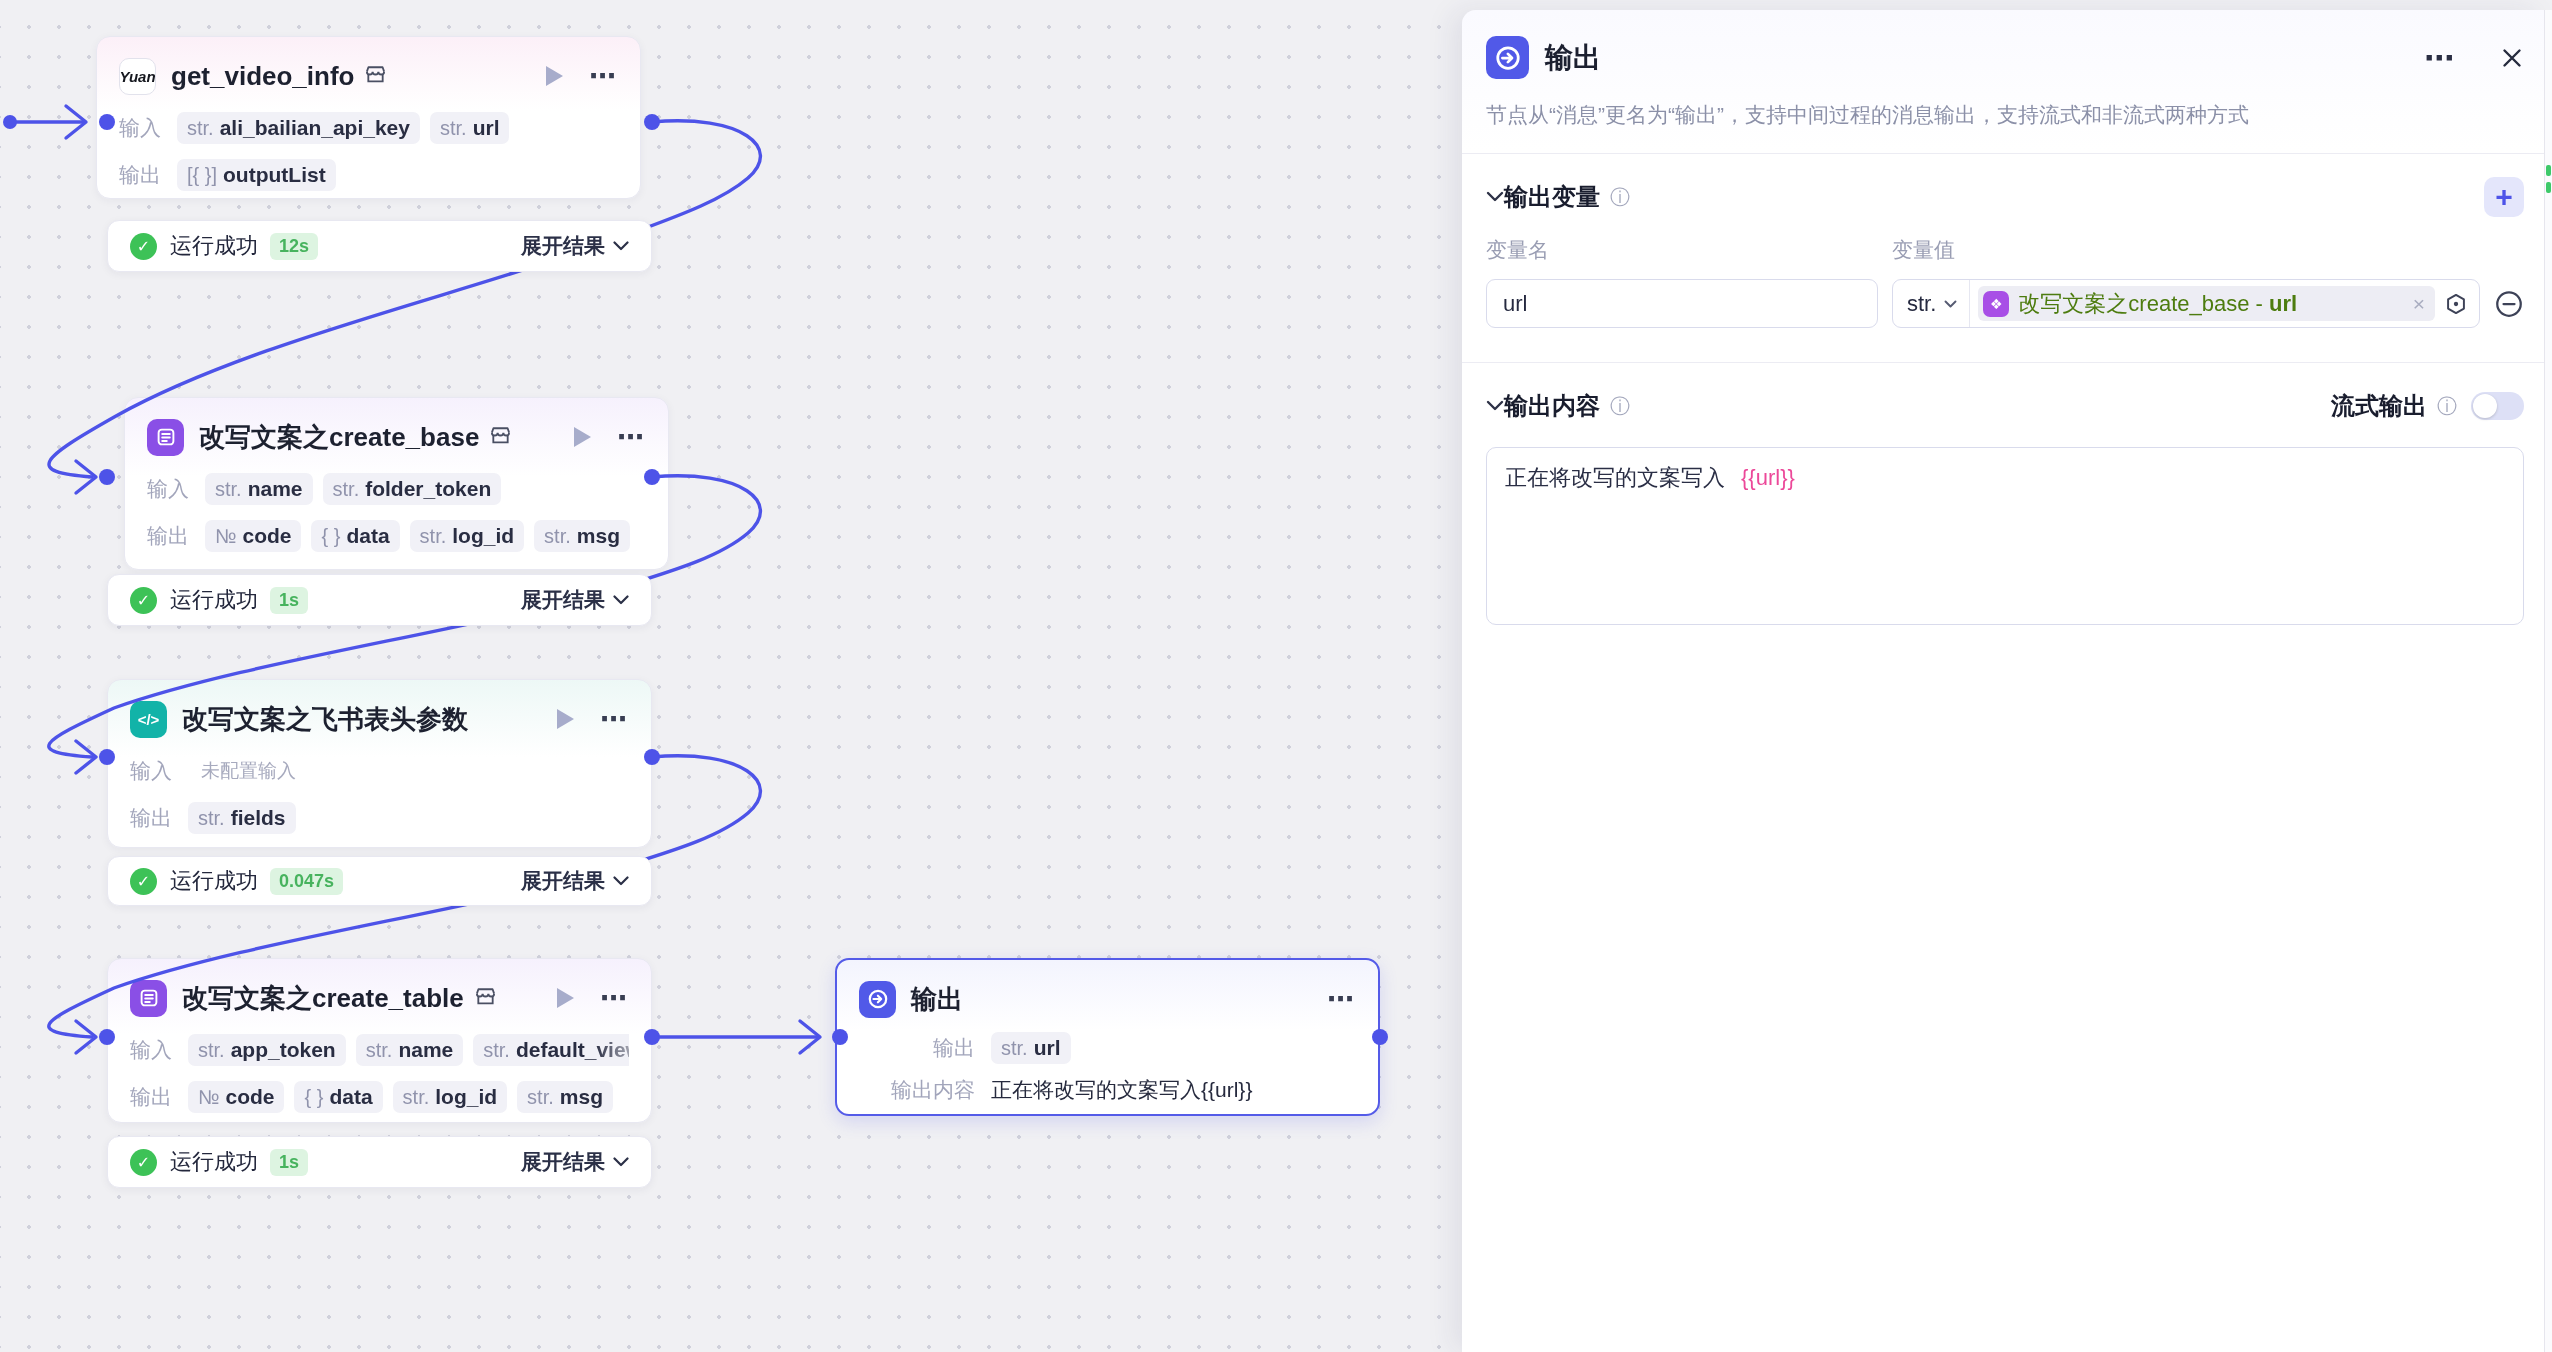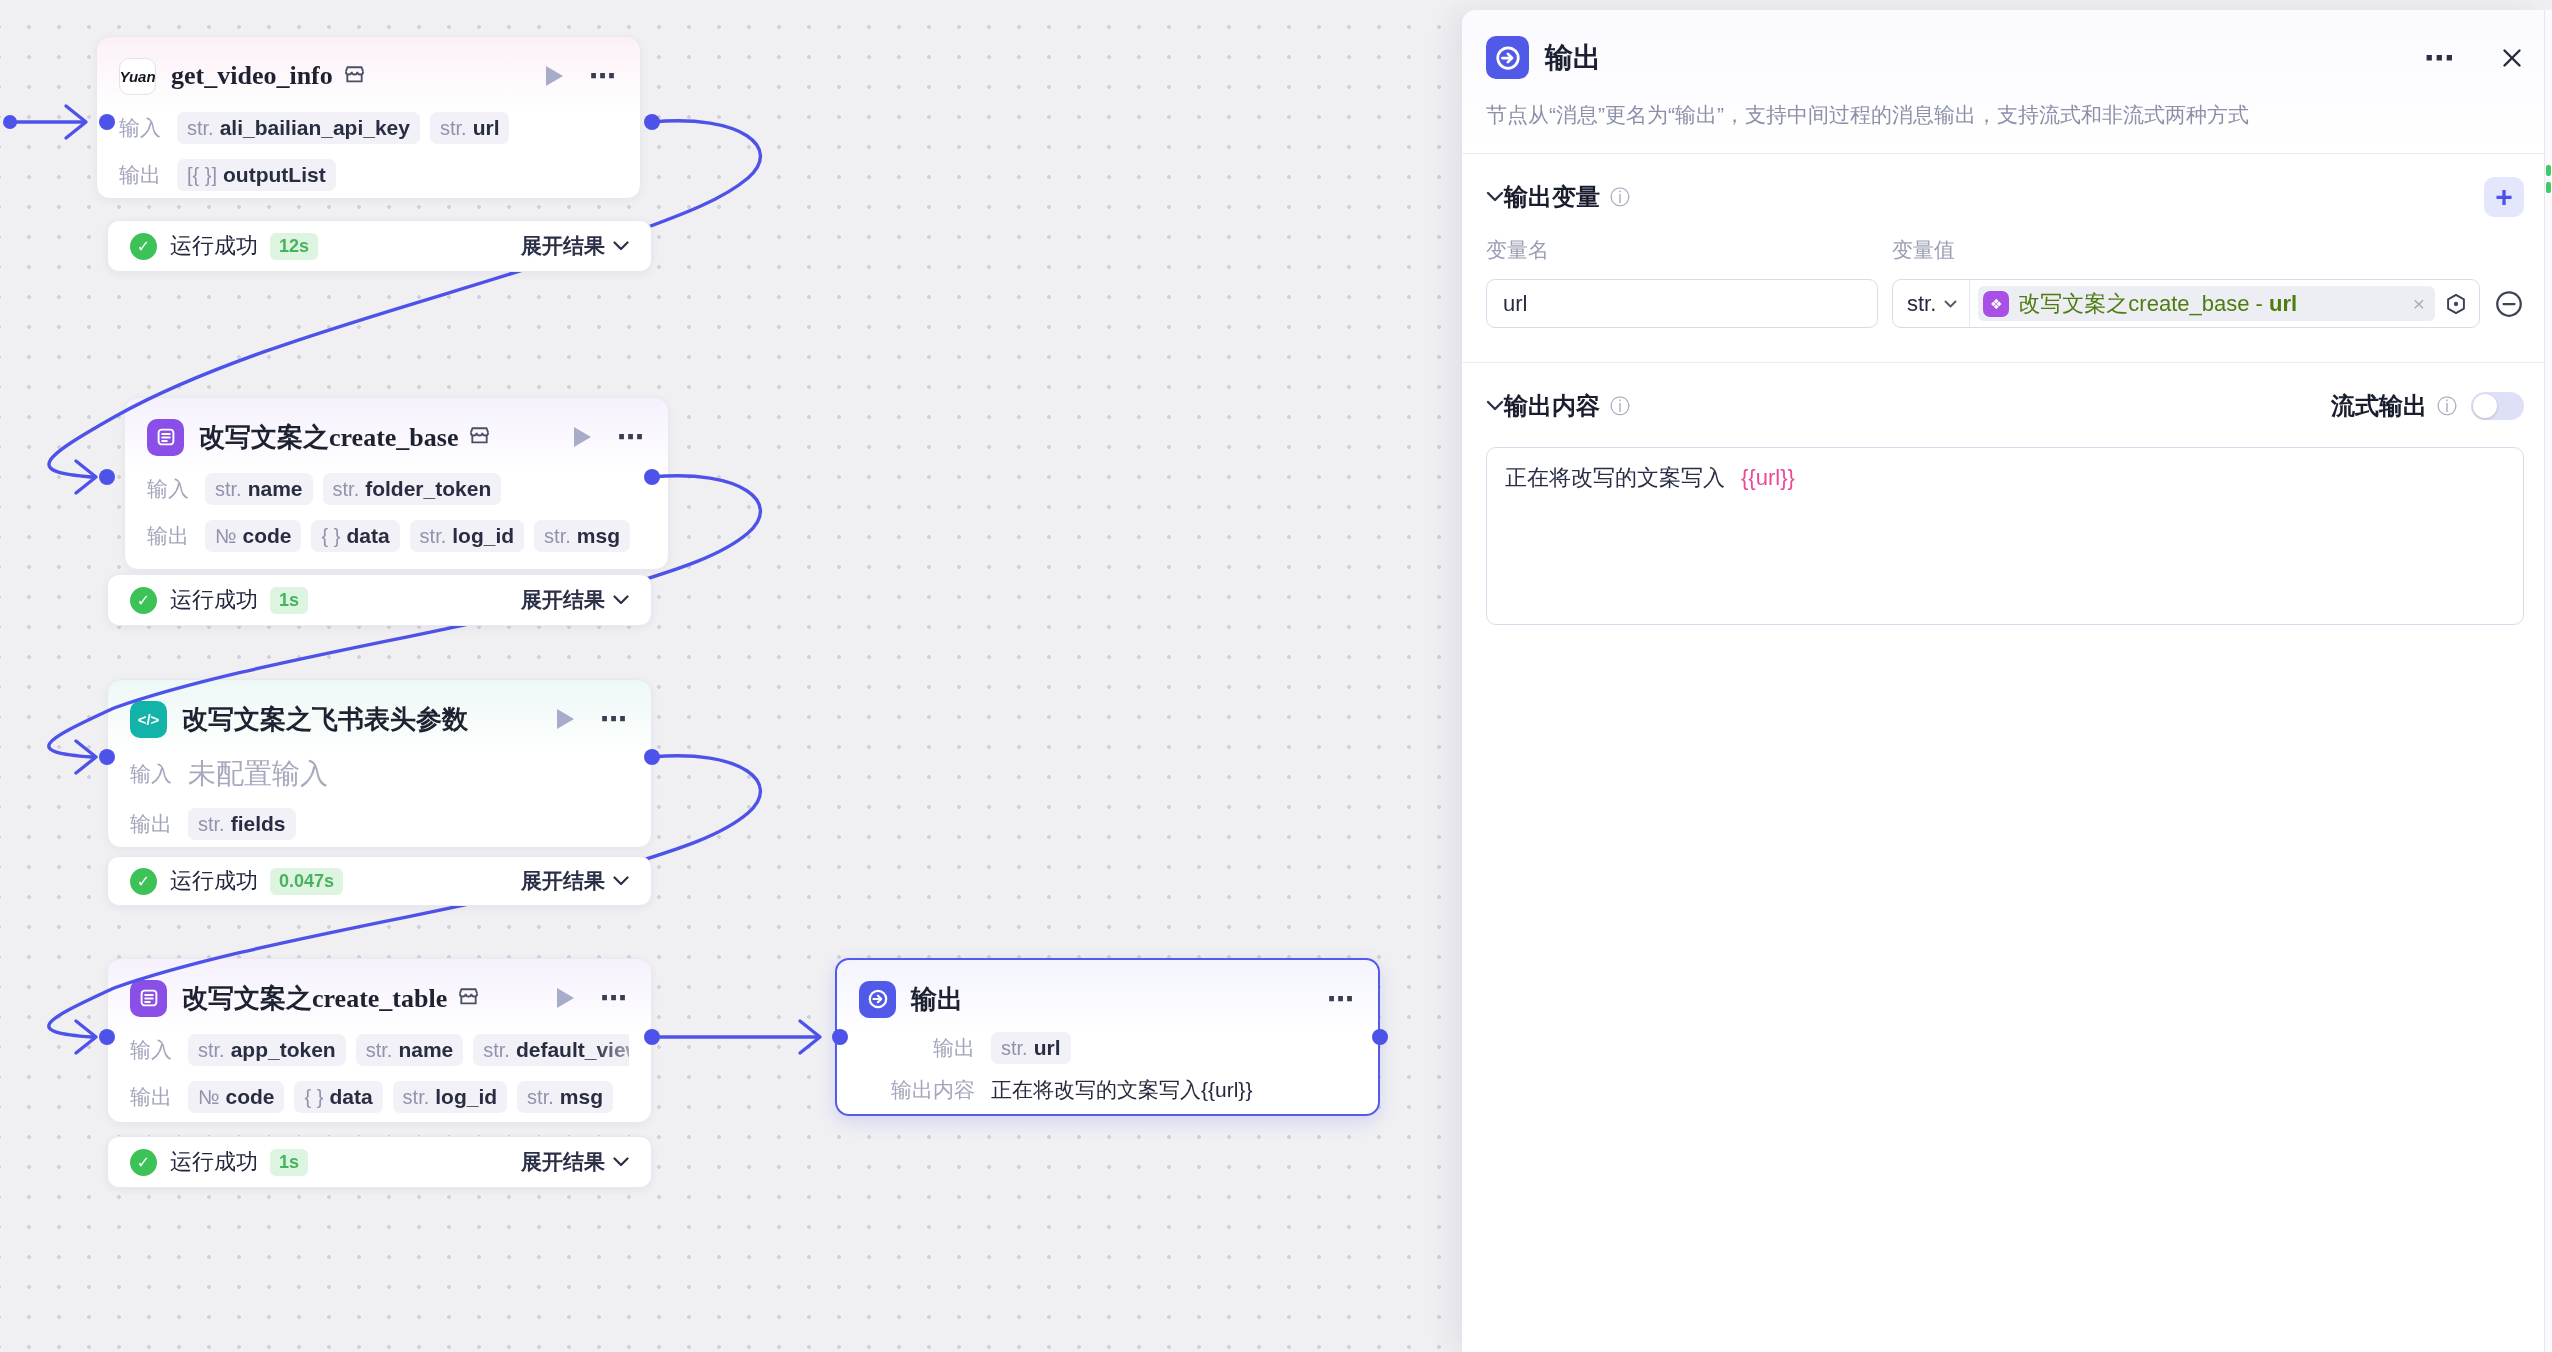--- a/index.html
+++ b/index.html
@@ -13,34 +13,34 @@
   .grad-purple{background:linear-gradient(180deg,#f6f1fd 0%,#ffffff 46%);}
   .grad-teal{background:linear-gradient(180deg,#edf8f6 0%,#ffffff 46%);}
   .grad-blue{background:linear-gradient(180deg,#f3f4fe 0%,#ffffff 46%);}
   .selected{border:2.5px solid #545be8;box-shadow:0 6px 18px rgba(84,91,232,.18);}
   .card-head{display:flex;align-items:center;height:42px;}
   .nicon{width:37px;height:37px;border-radius:10px;display:flex;align-items:center;justify-content:center;flex:0 0 auto;}
   .nicon.yuan{background:#fff;border:1px solid #e2e2ec;color:#16181f;font-family:"Liberation Serif","DejaVu Serif",serif;font-style:italic;font-weight:700;font-size:15px;}
   .nicon.purple{background:#8a4fe6;}
   .nicon.teal{background:#12b3a8;color:#fff;font-family:"DejaVu Sans Mono",monospace;font-weight:700;font-size:15px;}
   .nicon.blue{background:#5159e8;}
-  .ntitle{margin-left:15px;font-size:26px;font-weight:600;color:#1d2130;white-space:nowrap;font-family:Liberation Serif, serif;}
+  .ntitle{margin-left:15px;font-size:26px;font-weight:600;color:#1d2130;white-space:nowrap;}
   .store{margin-left:10px;flex:0 0 auto;}
   .head-spacer{flex:1;}
   .play{width:0;height:0;border-left:17px solid #a7accb;border-top:10px solid transparent;border-bottom:10px solid transparent;margin-right:26px;}
   .dots{font-size:27px;font-weight:700;color:#383d52;letter-spacing:2px;line-height:20px;}
   .row{display:flex;align-items:center;margin-top:15px;min-height:32px;}
   .rlabel{font-size:21px;color:#a2a5bb;margin-right:16px;flex:0 0 auto;}
   .chips{display:flex;align-items:center;gap:10px;overflow:hidden;}
   .chip{display:flex;align-items:center;background:#f1f1f7;border-radius:7px;height:32px;padding:0 10px;white-space:nowrap;}
   .ctype{font-size:20px;color:#9093ac;margin-right:6px;}
   .cname{font-size:21px;font-weight:600;color:#292d42;}
   .fade{display:inline-block;max-width:142px;overflow:hidden;
     -webkit-mask-image:linear-gradient(90deg,#000 55%,transparent 96%);mask-image:linear-gradient(90deg,#000 55%,transparent 96%);}
-  .noinput{font-size:28px;color:#a7aabe;}
+  .noinput{font-size:19px;color:#a7aabe;margin-left:13px;}
   .pill{position:absolute;z-index:3;background:#fff;border:1.5px solid #e8e8f1;border-radius:12px;
     box-shadow:0 2px 8px rgba(30,30,70,.06);display:flex;align-items:center;padding:0 22px;height:52px;}
   .check{width:27px;height:27px;border-radius:50%;background:#3dc257;color:#fff;font-size:16px;font-weight:700;
     display:flex;align-items:center;justify-content:center;flex:0 0 auto;}
   .ptext{font-size:22px;color:#23273c;margin-left:13px;}
   .badge{margin-left:12px;background:#ddf4e1;color:#47b35e;font-size:18px;font-weight:600;border-radius:6px;padding:3px 9px;}
   .expand{margin-left:auto;display:flex;align-items:center;gap:8px;font-size:21px;font-weight:600;color:#2b3047;}
   .out-label{width:116px;text-align:right;font-size:21px;color:#a2a5bb;margin-right:16px;flex:0 0 auto;}
   .out-text{font-size:21px;color:#262a3e;}
   

